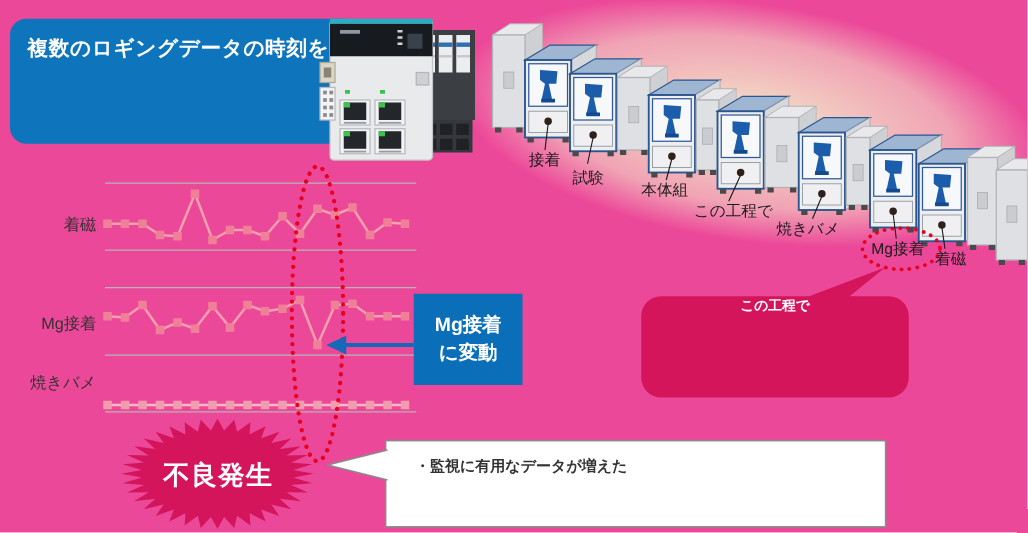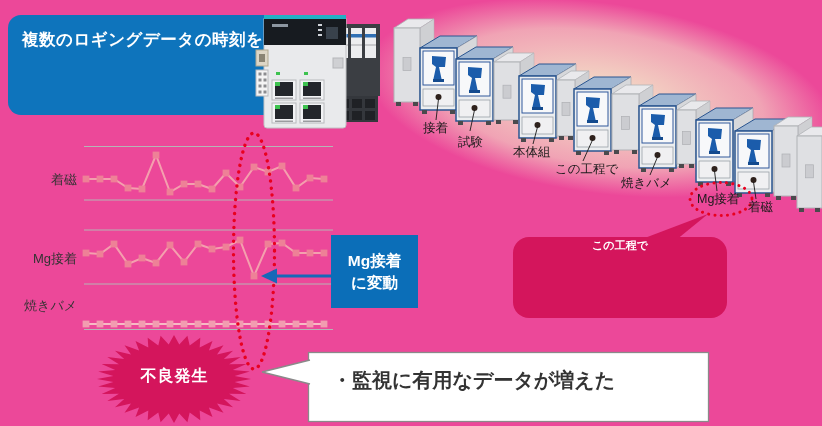--- a/index.html
+++ b/index.html
@@ -13,23 +13,23 @@
     font-size:16.5px;line-height:1.55;letter-spacing:0.5px;}
   .chart-label{width:77px;text-align:right;font-size:13px;color:#333;}
   .m-label{font-size:12.5px;color:#1a1a1a;white-space:nowrap;}
   .variation-box{left:331px;top:235px;width:87px;height:73px;background:#0b6eb8;
     display:flex;flex-direction:column;align-items:center;justify-content:center;
     color:#fff;font-weight:bold;font-size:15.5px;line-height:1.4;text-align:center;}
   .bubble{left:513px;top:237px;width:214px;height:81px;background:#d4155c;border-radius:16px;
     display:flex;flex-direction:column;align-items:center;justify-content:flex-start;
     color:#fff;font-weight:bold;font-size:11px;line-height:1.5;text-align:center;}
   .burst-label{left:102px;top:366px;width:145px;text-align:center;color:#fff;
-    font-weight:bold;font-size:16px;letter-spacing:1px;}
+    font-weight:bold;font-size:21px;letter-spacing:1px;}
   .notes-text{left:308px;top:352px;width:401px;height:70px;box-sizing:border-box;
-    padding:11px 10px 0 24px;color:#333;font-weight:bold;font-size:20px;line-height:1.7;}
+    padding:11px 10px 0 24px;color:#333;font-weight:bold;font-size:12px;line-height:1.7;}
 </style>
 </head>
 <body>
 
 <div class="stage">
 
   <svg id="gfx" width="822" height="426" viewBox="0 0 822 426">
       <defs>
         <radialGradient id="glow">
           <stop offset="0" stop-color="#f4eecb" stop-opacity="0.95"></stop>

